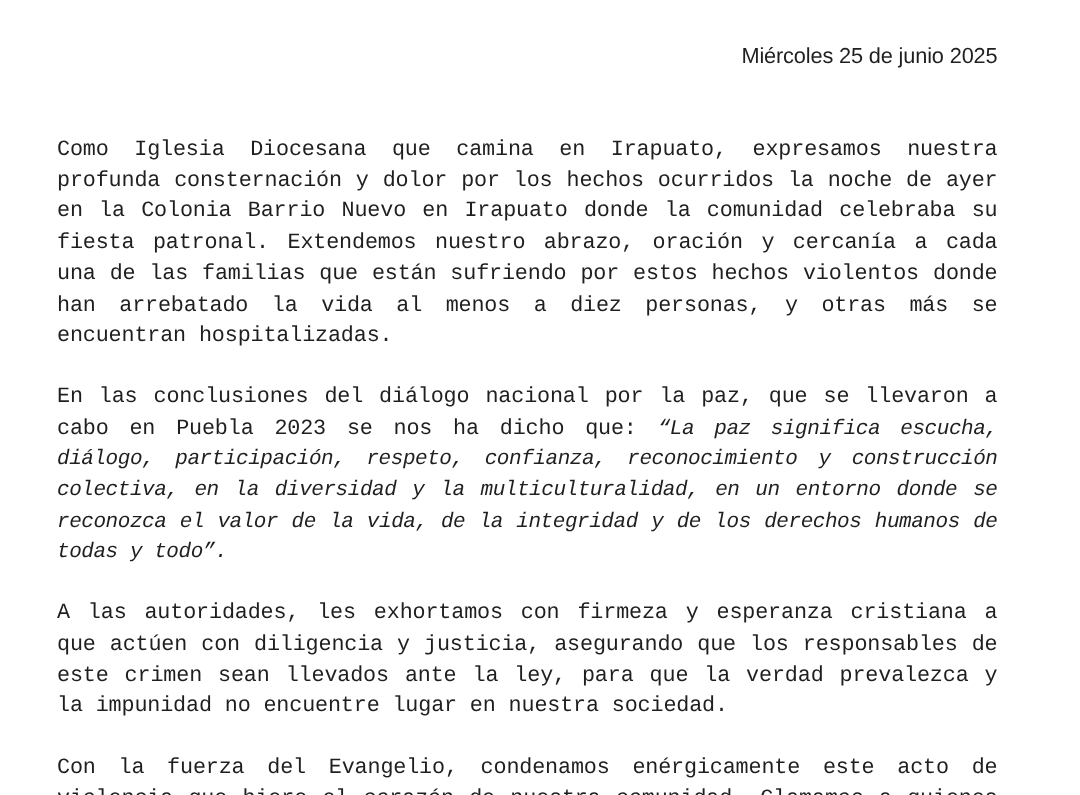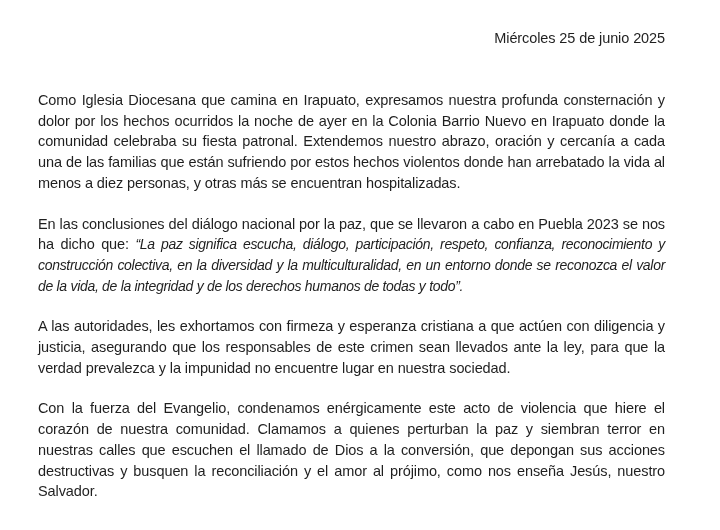--- a/index.html
+++ b/index.html
@@ -24,20 +24,21 @@
     line-height: 20px;
     margin: 0 0 42px 0;
     letter-spacing: -0.1px;
   }
   p.body-par {
     margin: 0 0 20px 0;
     text-align: justify;
     font-size: 14.5px;
     line-height: 20.7px;
     letter-spacing: -0.1px;
+    font-family: Liberation Mono, monospace;
   }
   .quote-segment {
     font-style: italic;
     font-size: 14px;
     letter-spacing: -0.3px;
   }
 </style>
 </head>
 <body>
 

